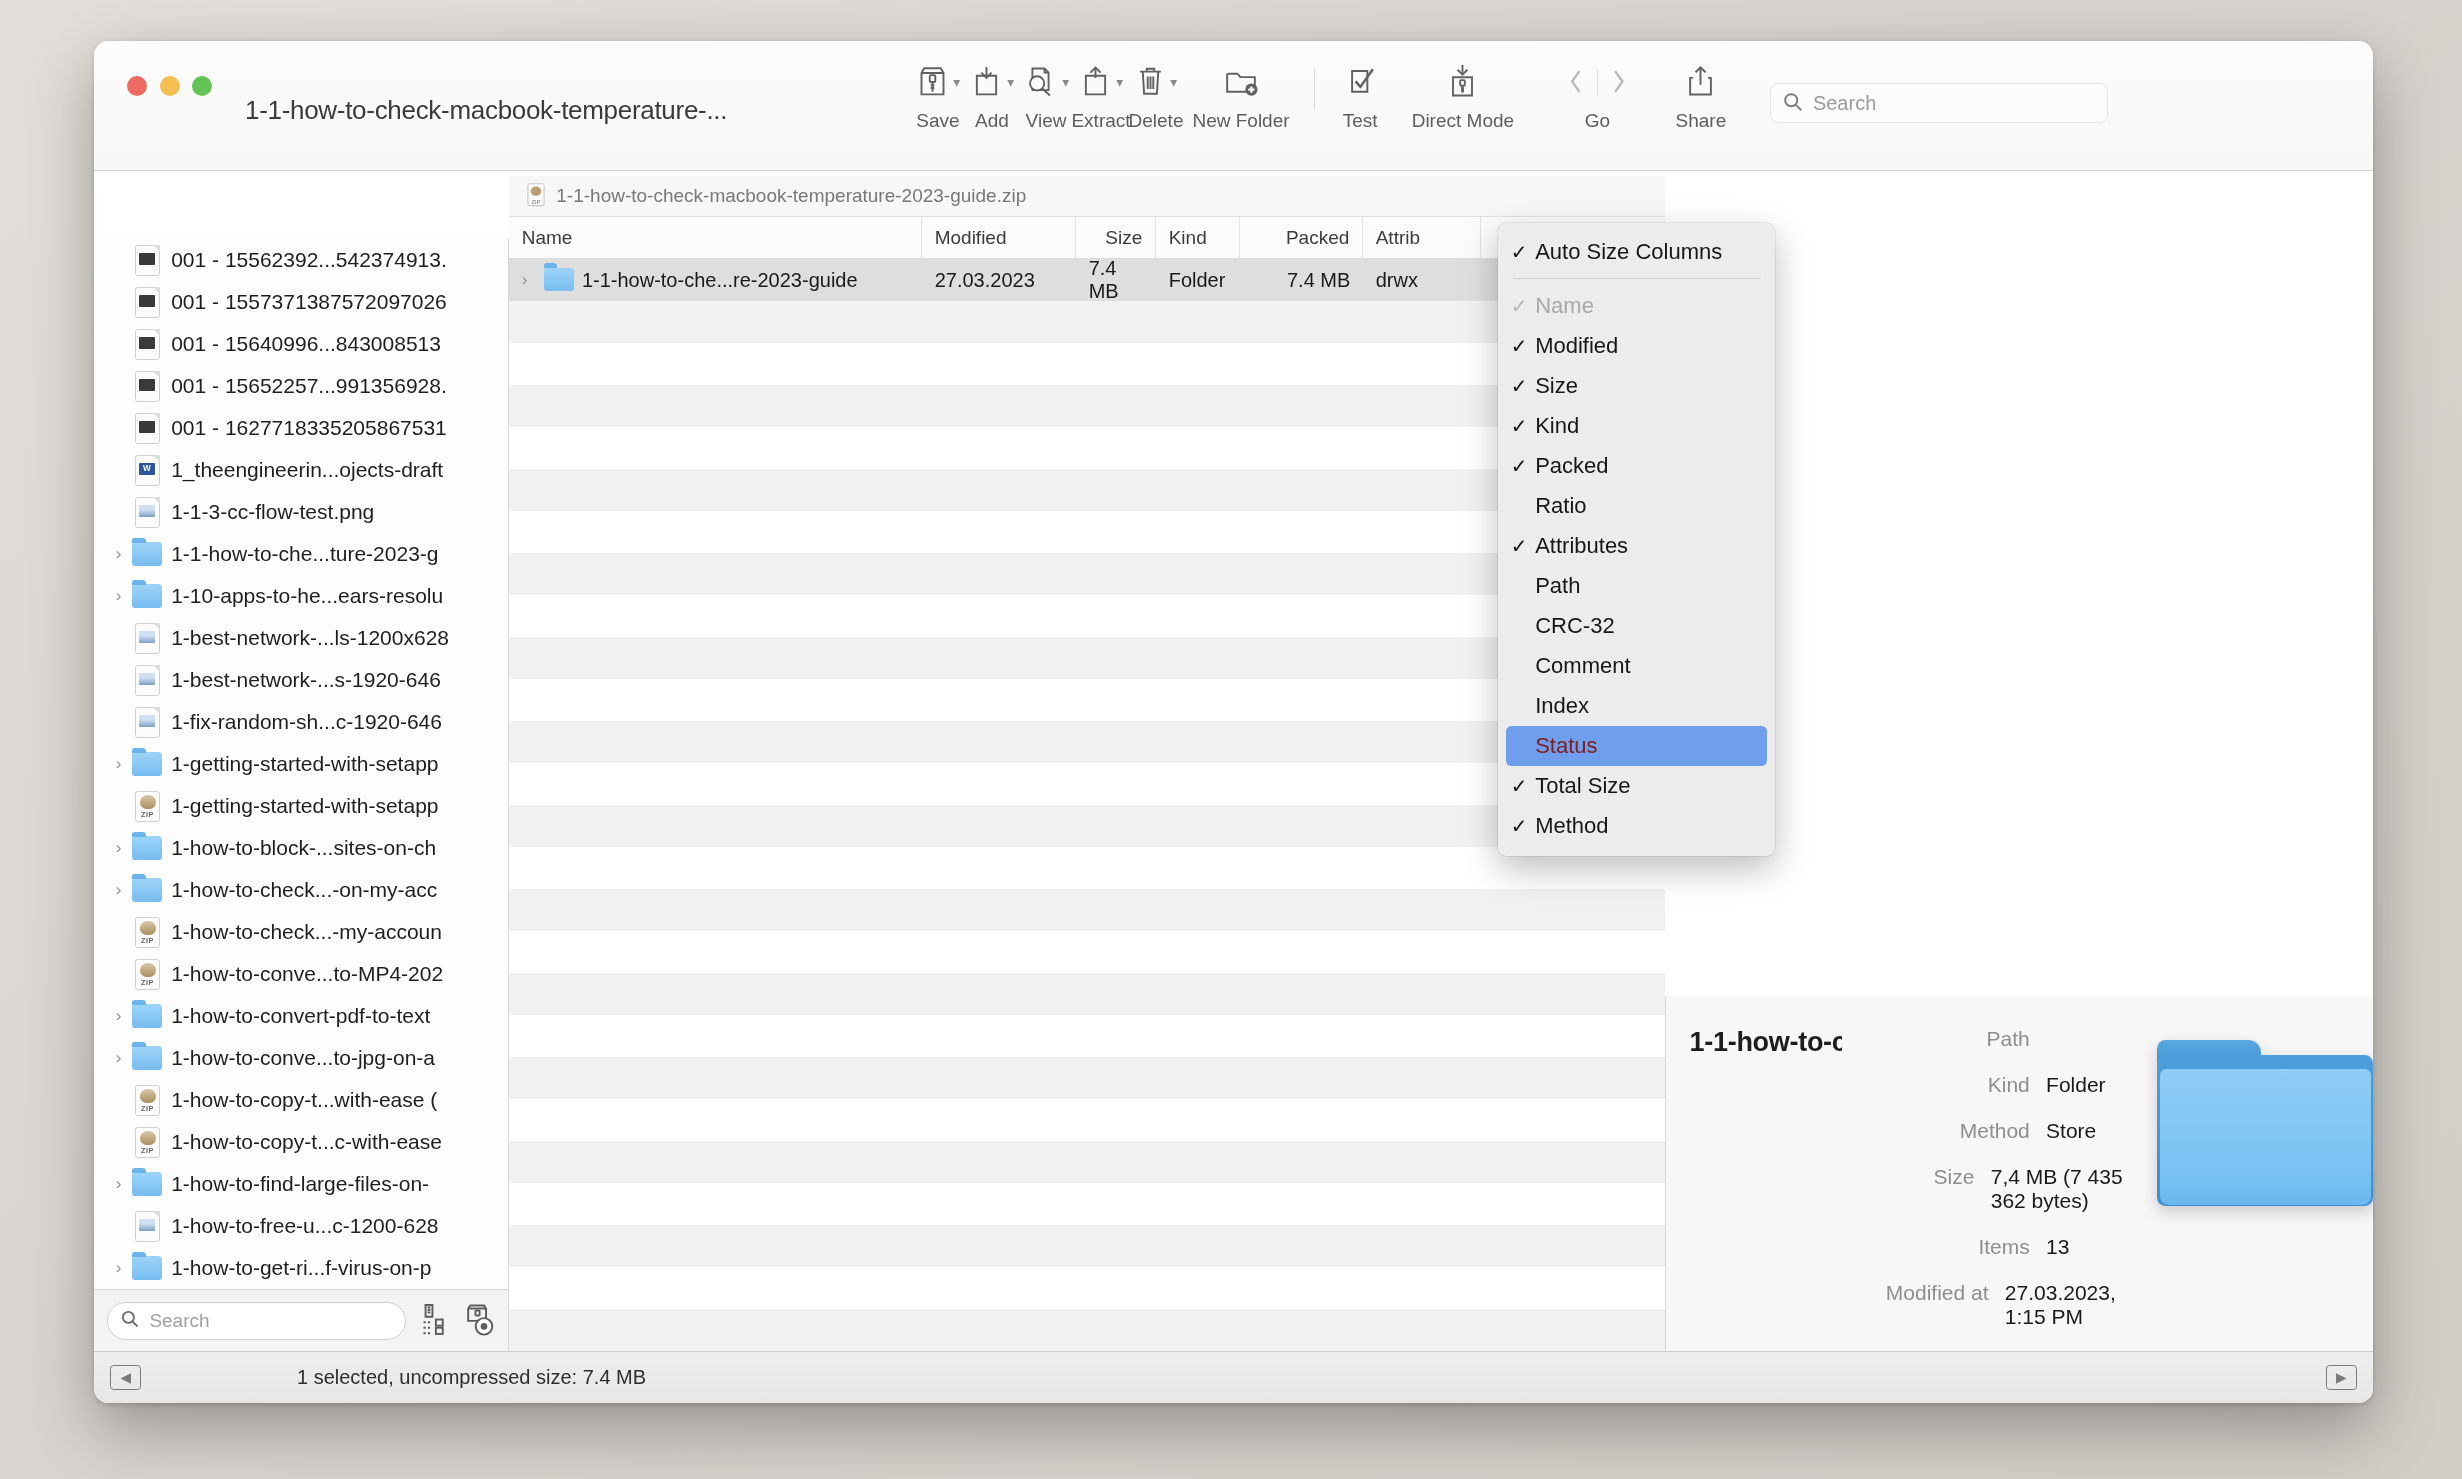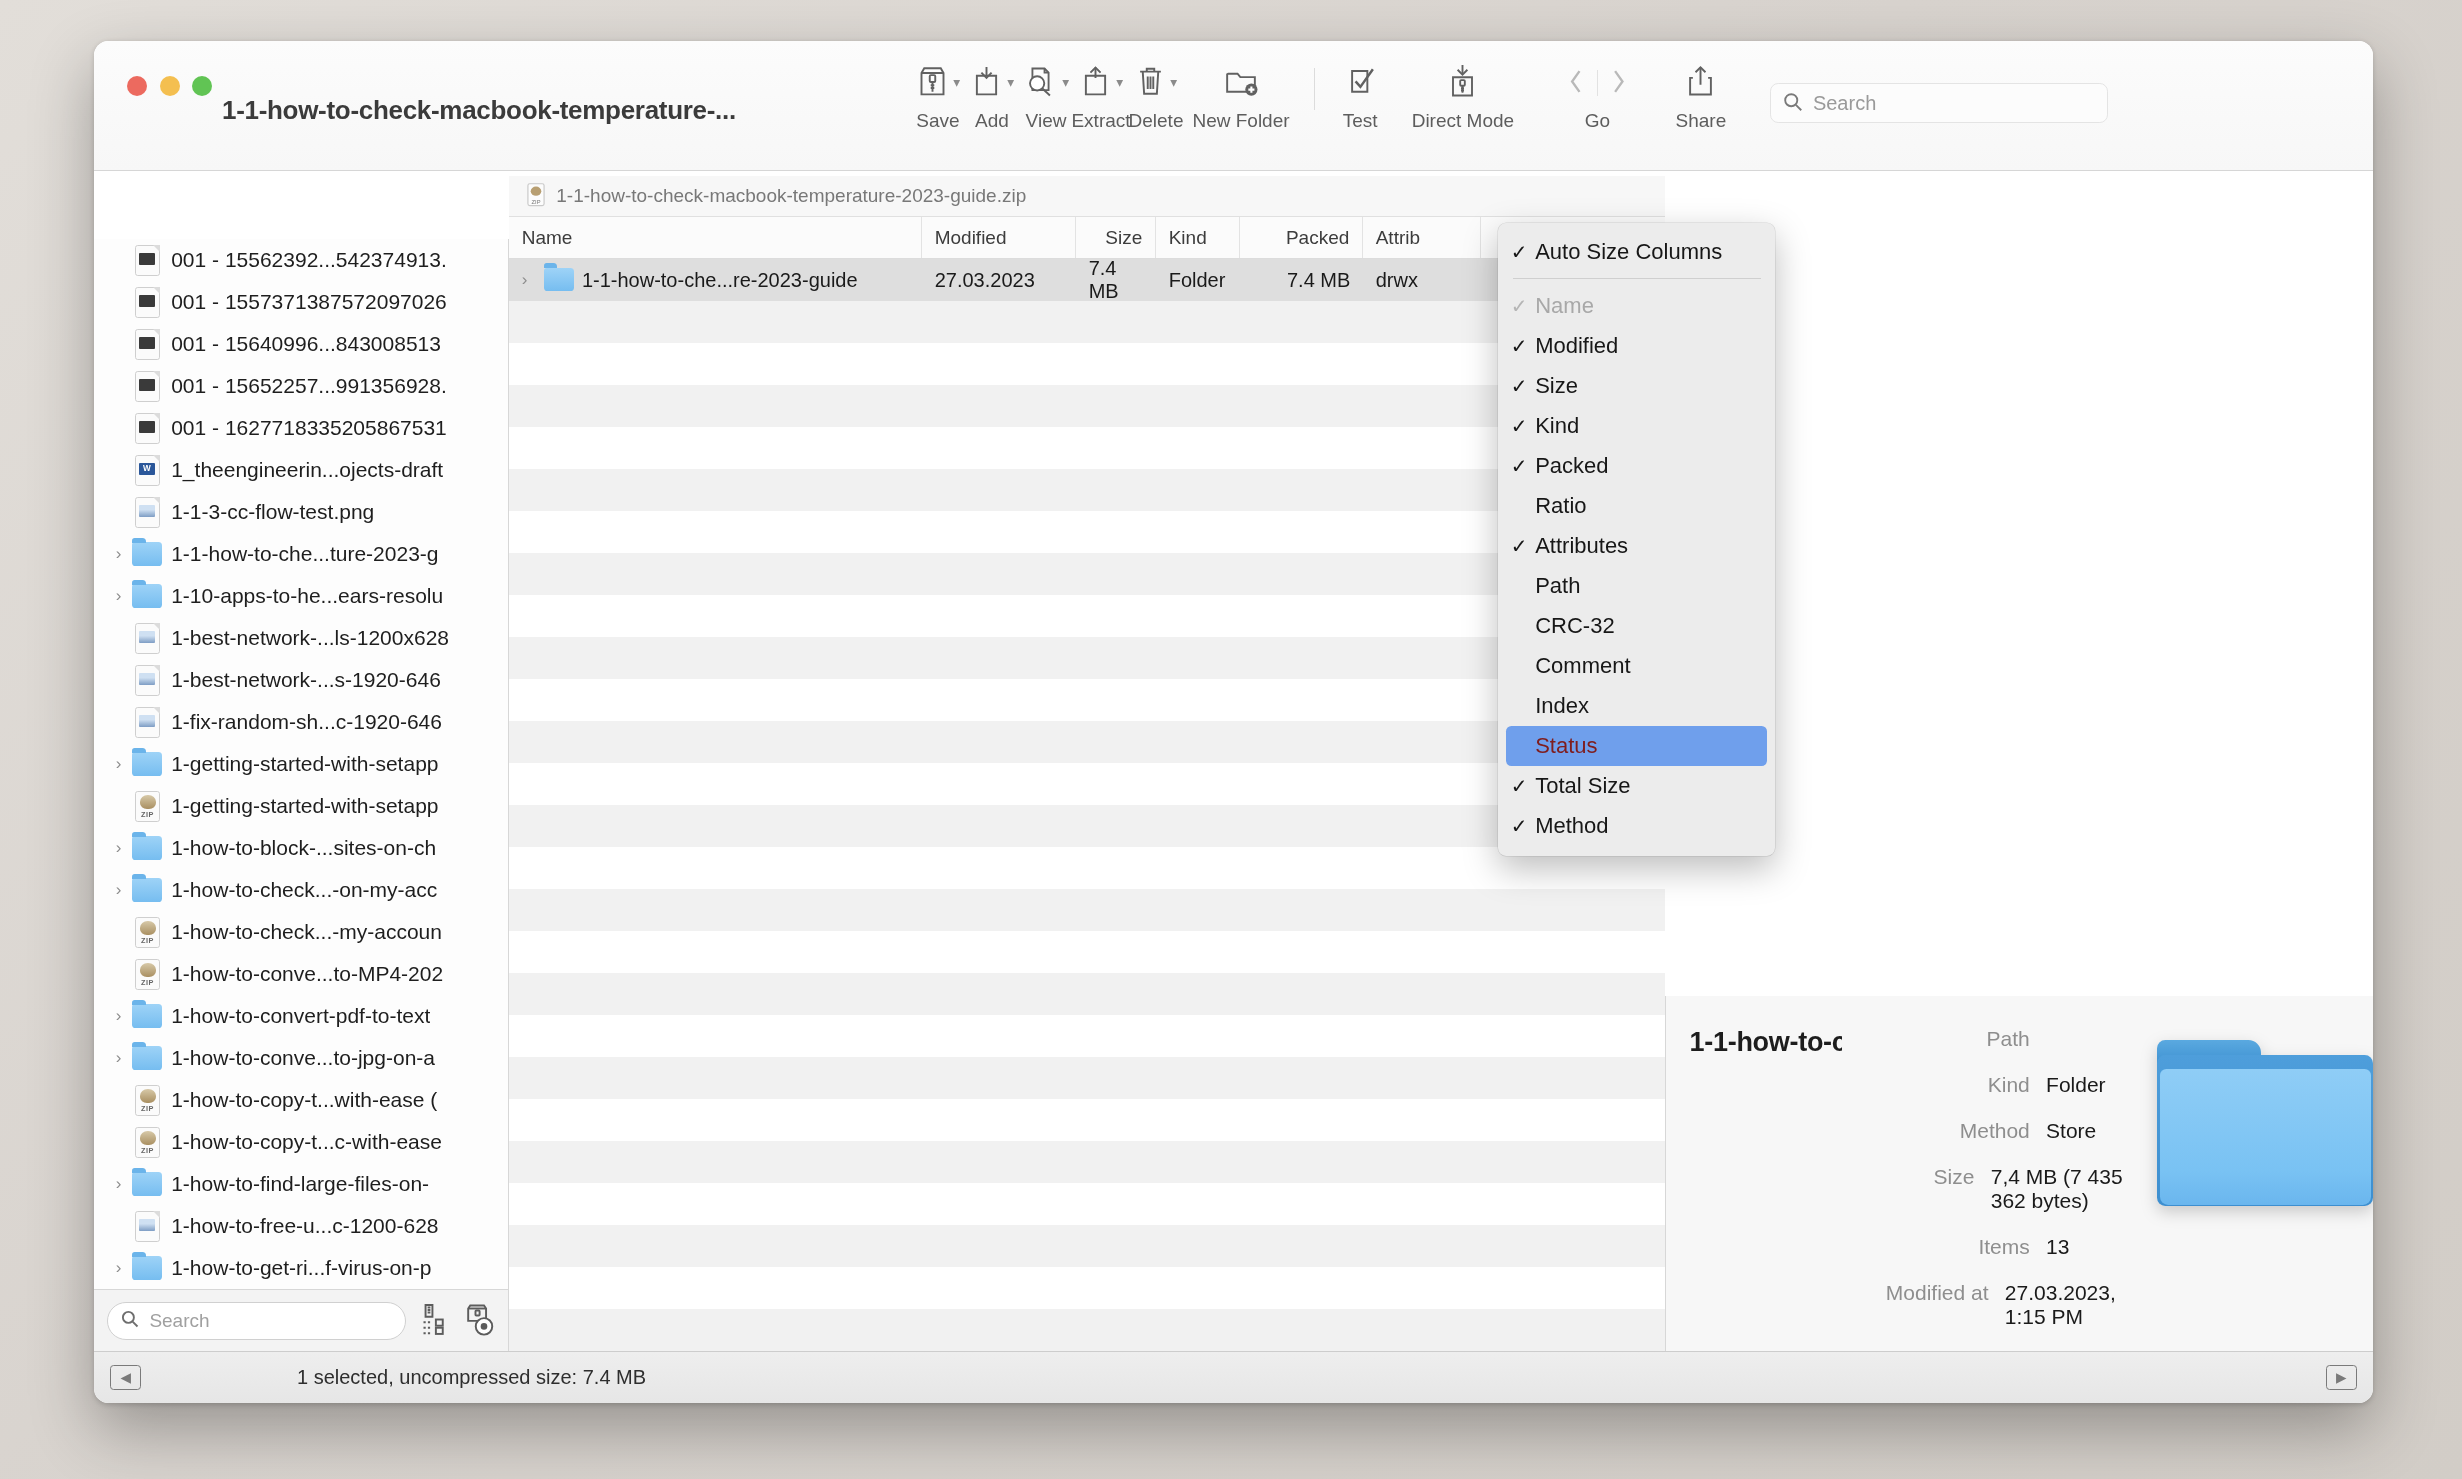--- a/index.html
+++ b/index.html
@@ -33,22 +33,22 @@
     position: relative;
     flex: none;
   }
   #traffic { position: absolute; left: 33px; top: 35px; display: flex; gap: 12.7px; }
   .light { width: 20px; height: 20px; border-radius: 50%; }
   .light.red { background: #ec6a5f; }
   .light.yellow { background: #f4bf50; }
   .light.green { background: #61c454; }
 
   #window-title {
-    position: absolute; left: 128px; top: 54px;
-    font-size: 26px; font-weight: 700; color: #3b3b3b;
+    position: absolute; left: 151px; top: 54px;
+    font-size: 26px; font-weight: 400; color: #3b3b3b;
     letter-spacing: -0.3px;
     white-space: nowrap;
   }
 
   #toolbar {
     position: absolute; left: 817px; top: 20px; right: 18px;
     display: flex; align-items: flex-start; height: 100px;
   }
   .tb-item {
     display: flex; flex-direction: column; align-items: center;

